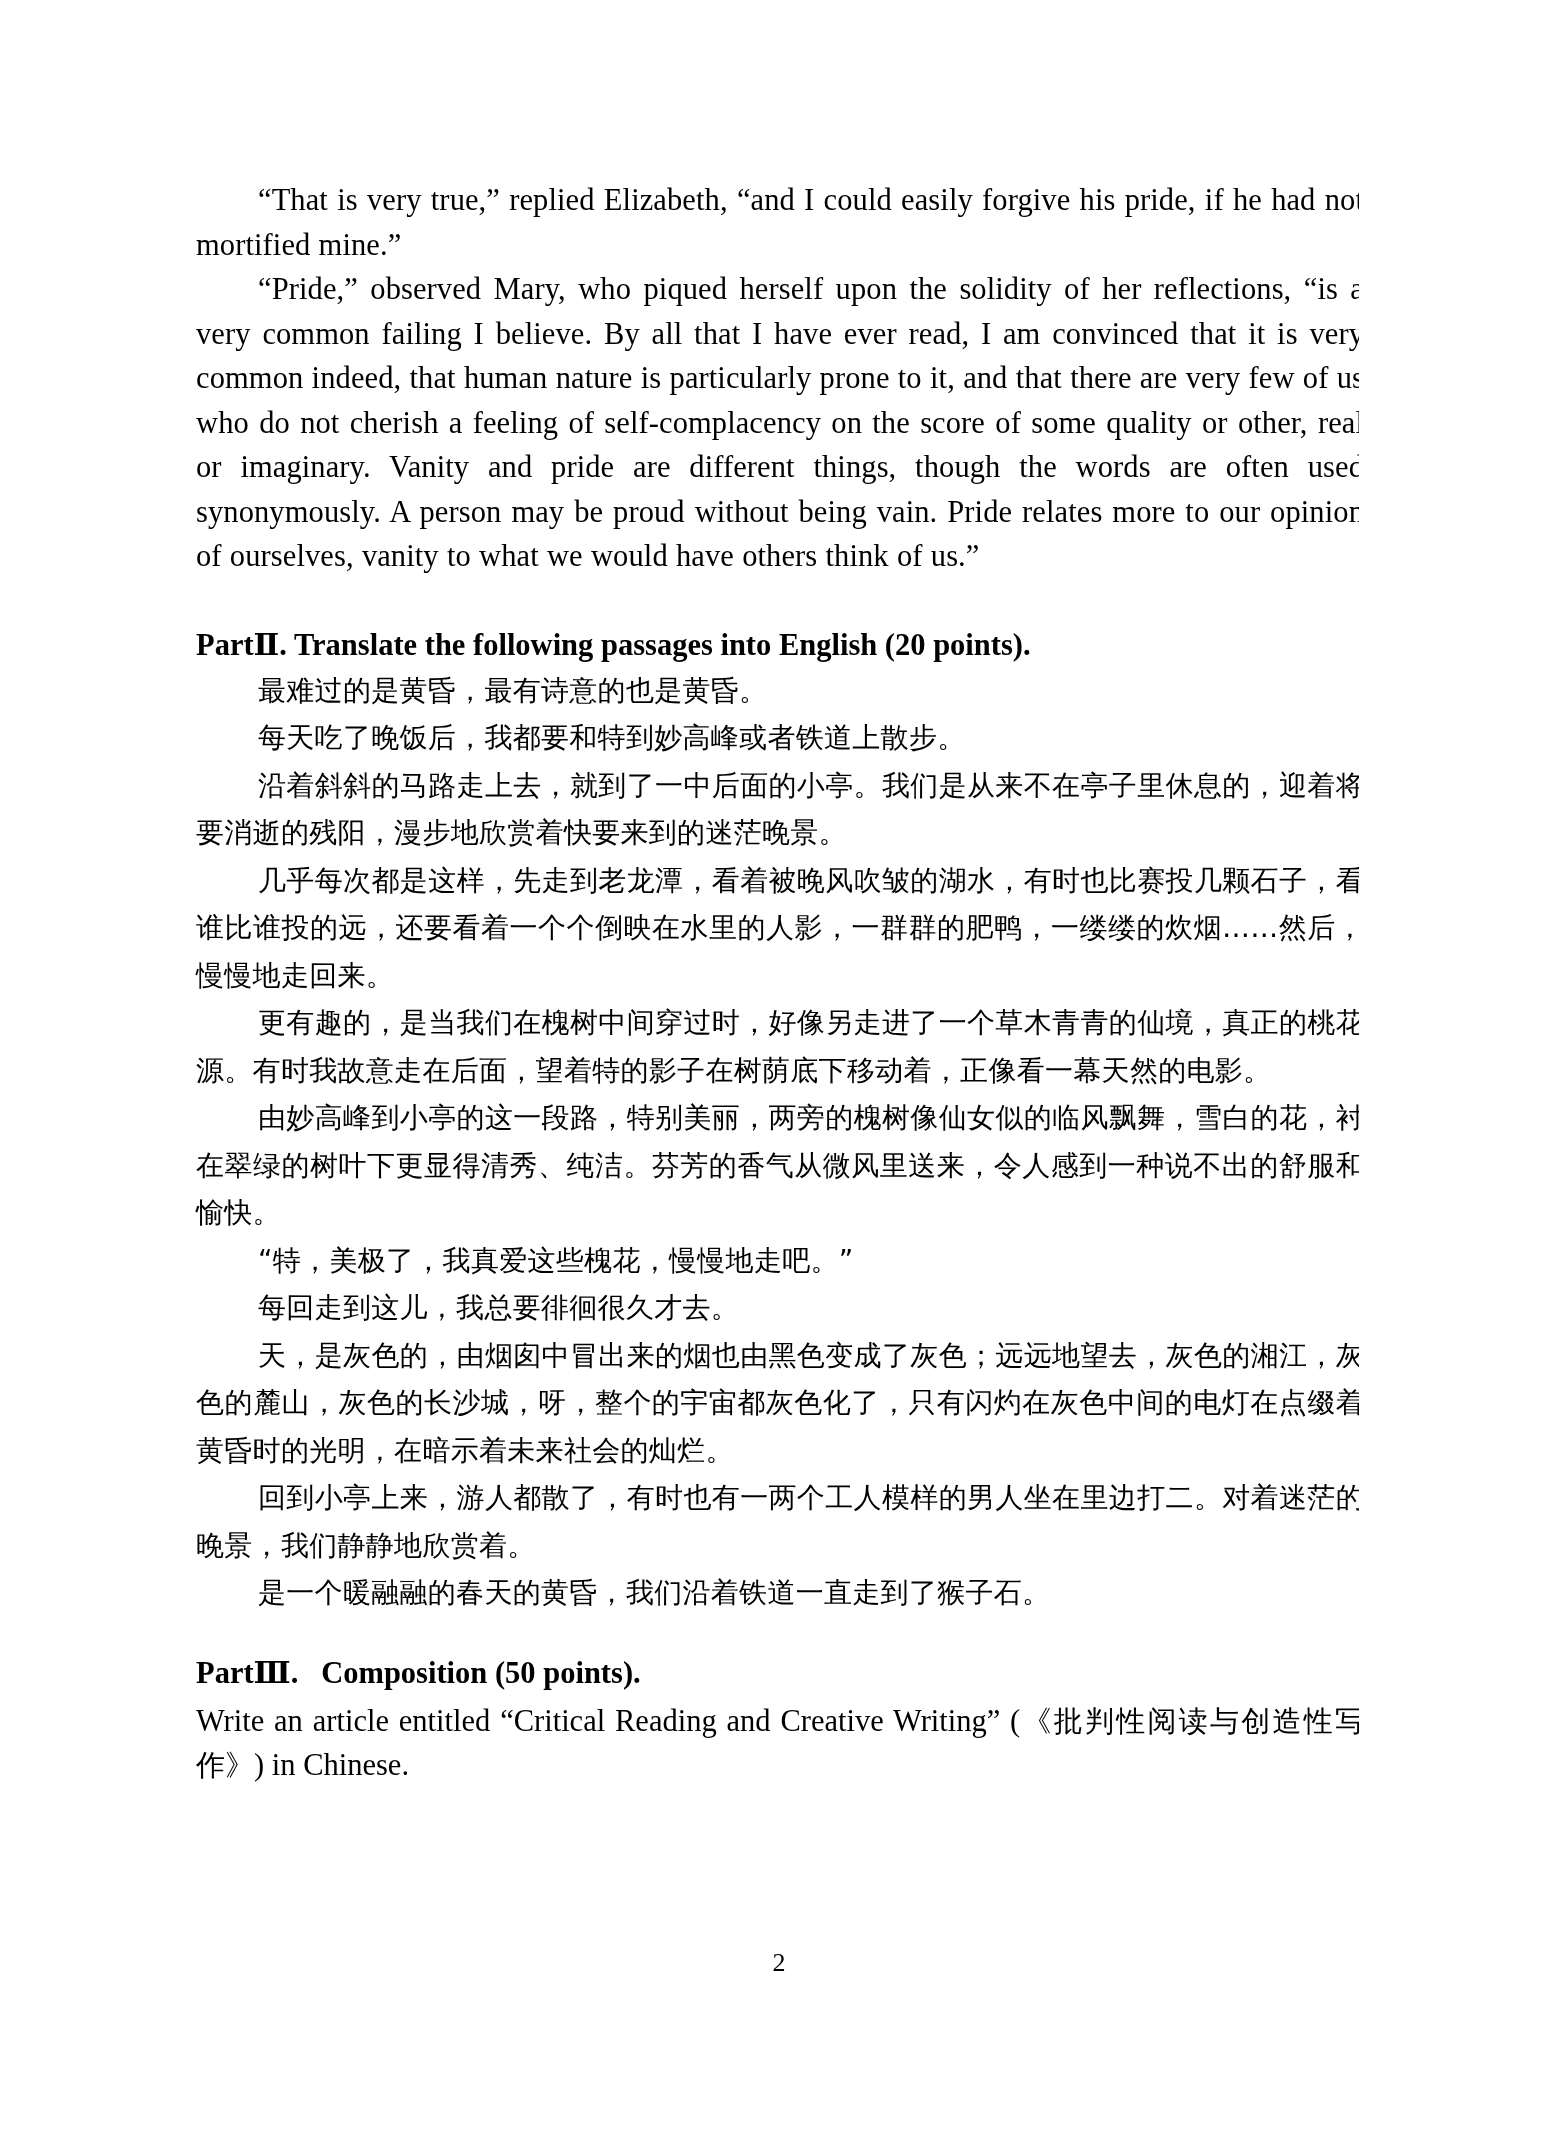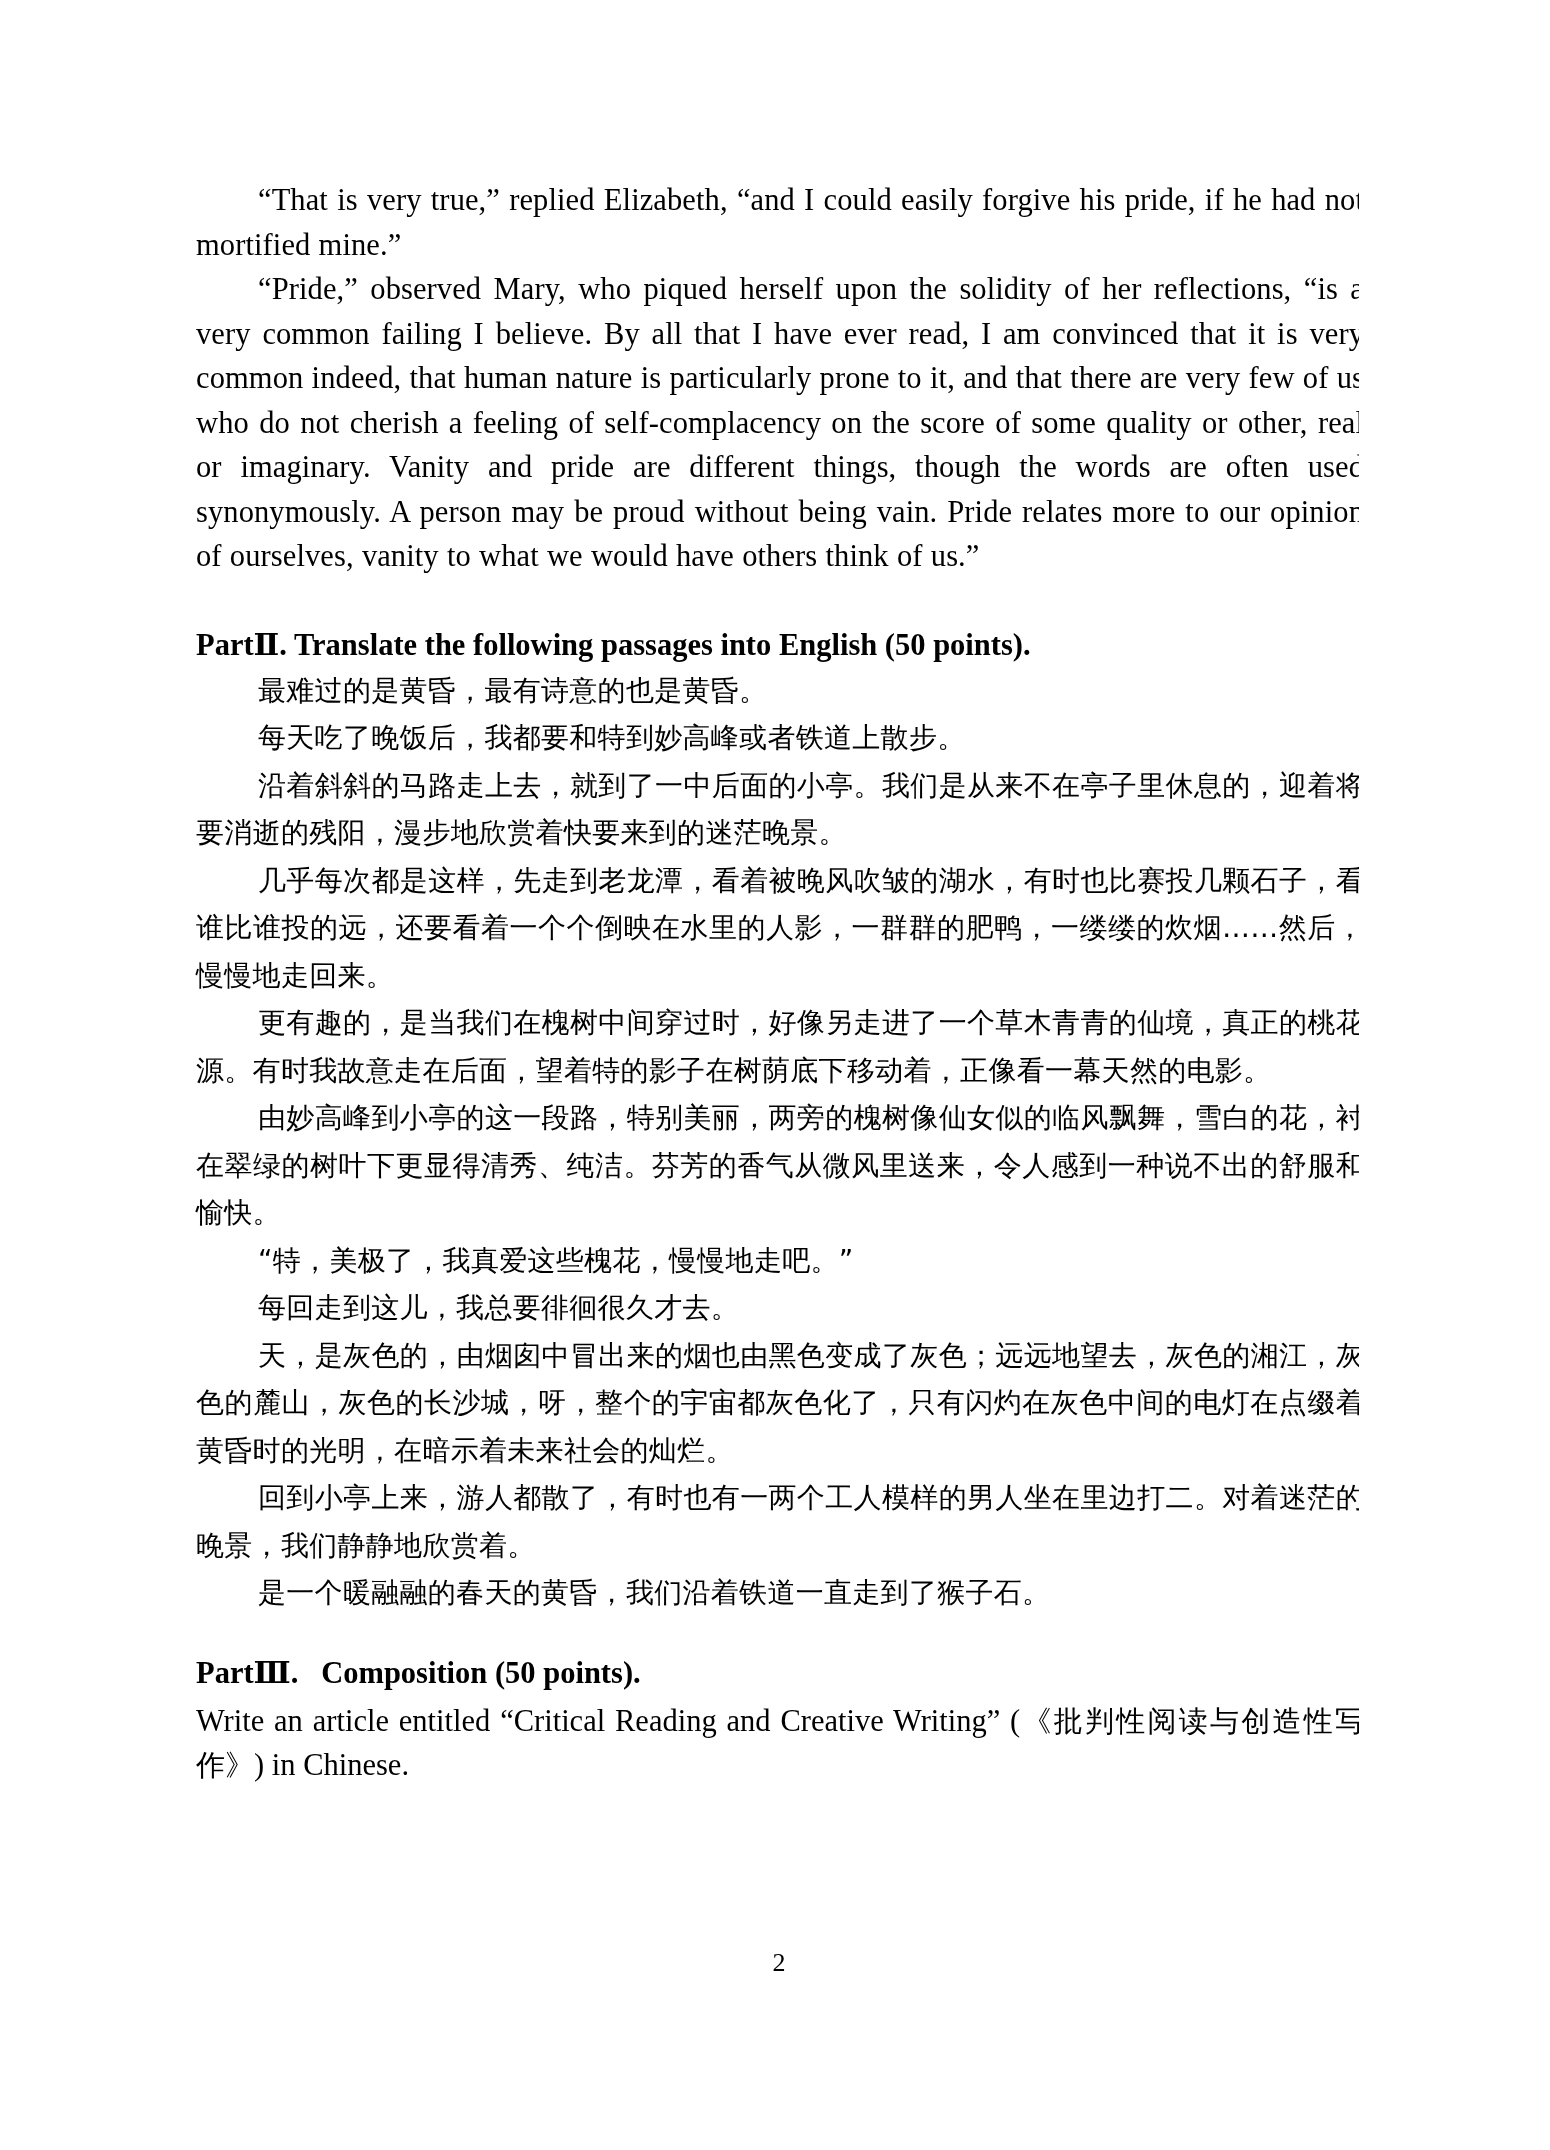--- a/index.html
+++ b/index.html
@@ -91,21 +91,21 @@
 <div class="page">
 
   <div class="content">
 
     <div>
       <p class="en en-indent">“That is very true,” replied Elizabeth, “and I could easily forgive his pride, if he had not mortified mine.”</p>
       <p class="en en-indent">“Pride,” observed Mary, who piqued herself upon the solidity of her reflections, “is a very common failing I believe. By all that I have ever read, I am convinced that it is very common indeed, that human nature is particularly prone to it, and that there are very few of us who do not cherish a feeling of self-complacency on the score of some quality or other, real or imaginary. Vanity and pride are different things, though the words are often used synonymously. A person may be proud without being vain. Pride relates more to our opinion of ourselves, vanity to what we would have others think of us.”</p>
     </div>
 
     <div class="gap-before-part2">
-      <p class="heading">PartⅡ. Translate the following passages into English (50 points).</p>
+      <p class="heading">PartⅡ. Translate the following passages into English (20 points).</p>
 
       <p class="cn cn-indent">最难过的是黄昏，最有诗意的也是黄昏。</p>
       <p class="cn cn-indent">每天吃了晚饭后，我都要和特到妙高峰或者铁道上散步。</p>
       <p class="cn cn-indent">沿着斜斜的马路走上去，就到了一中后面的小亭。我们是从来不在亭子里休息的，迎着将要消逝的残阳，漫步地欣赏着快要来到的迷茫晚景。</p>
       <p class="cn cn-indent">几乎每次都是这样，先走到老龙潭，看着被晚风吹皱的湖水，有时也比赛投几颗石子，看谁比谁投的远，还要看着一个个倒映在水里的人影，一群群的肥鸭，一缕缕的炊烟……然后，慢慢地走回来。</p>
       <p class="cn cn-indent">更有趣的，是当我们在槐树中间穿过时，好像另走进了一个草木青青的仙境，真正的桃花源。有时我故意走在后面，望着特的影子在树荫底下移动着，正像看一幕天然的电影。</p>
       <p class="cn cn-indent">由妙高峰到小亭的这一段路，特别美丽，两旁的槐树像仙女似的临风飘舞，雪白的花，衬在翠绿的树叶下更显得清秀、纯洁。芬芳的香气从微风里送来，令人感到一种说不出的舒服和愉快。</p>
       <p class="cn cn-indent">“特，美极了，我真爱这些槐花，慢慢地走吧。”</p>
       <p class="cn cn-indent">每回走到这儿，我总要徘徊很久才去。</p>
       <p class="cn cn-indent">天，是灰色的，由烟囱中冒出来的烟也由黑色变成了灰色；远远地望去，灰色的湘江，灰色的麓山，灰色的长沙城，呀，整个的宇宙都灰色化了，只有闪灼在灰色中间的电灯在点缀着黄昏时的光明，在暗示着未来社会的灿烂。</p>

